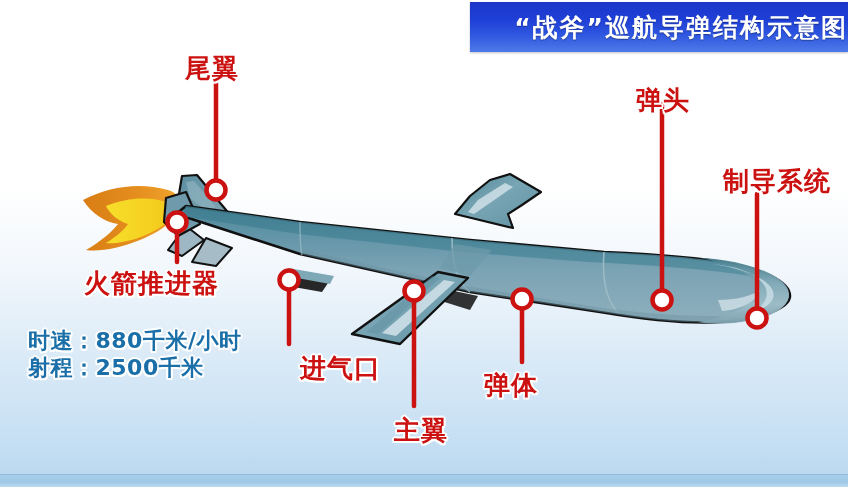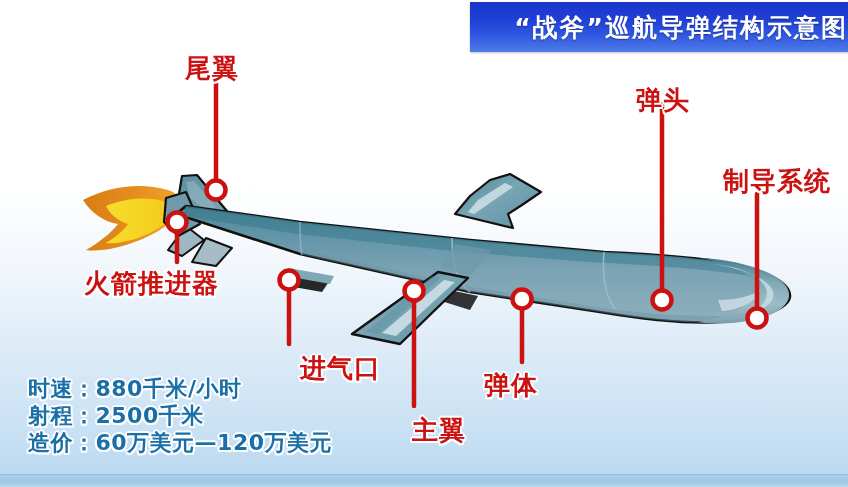--- a/index.html
+++ b/index.html
@@ -40,21 +40,21 @@
   
   .callout-label{
     position:absolute;color:#CC1111;font-size:26px;font-weight:bold;
     white-space:nowrap;line-height:1;letter-spacing:1px;
     text-shadow:
       2px 0 0 #fff,-2px 0 0 #fff,0 2px 0 #fff,0 -2px 0 #fff,
       1.5px 1.5px 0 #fff,-1.5px 1.5px 0 #fff,1.5px -1.5px 0 #fff,-1.5px -1.5px 0 #fff;
   }
   
   #spec-block{
-    position:absolute;left:28px;top:327px;margin-top:48px;
+    position:absolute;left:28px;top:327px;
   }
   .spec-line{
     color:#1A6FA8;font-size:22px;font-weight:bold;line-height:27px;
     white-space:nowrap;letter-spacing:0.5px;
     text-shadow:
       2px 0 0 #fff,-2px 0 0 #fff,0 2px 0 #fff,0 -2px 0 #fff,
       1.5px 1.5px 0 #fff,-1.5px 1.5px 0 #fff,1.5px -1.5px 0 #fff,-1.5px -1.5px 0 #fff;
   }
 </style>
 </head>
@@ -220,26 +220,25 @@
   </svg>
 
   <div id="title-banner">
     <span id="title-text">“战斧”巡航导弹结构示意图</span>
   </div>
 
   <div id="label-layer">
       <div class="callout-label" style="left: 185px; top: 55px;">尾翼</div>
       <div class="callout-label" style="left: 84px; top: 270px;">火箭推进器</div>
       <div class="callout-label" style="left: 252px; top: 355px; margin-left: 48px;">进气口</div>
-      <div class="callout-label" style="left: 394px; top: 417px; margin-left: 18px;">主翼</div>
+      <div class="callout-label" style="left: 394px; top: 417px;">主翼</div>
       <div class="callout-label" style="left: 484px; top: 372px;">弹体</div>
       <div class="callout-label" style="left: 636px; top: 87px;">弹头</div>
       <div class="callout-label" style="left: 707px; top: 168px; margin-left: 16px;">制导系统</div>
     </div>
 
   <div id="spec-block">
       <div class="spec-line">时速：880千米/小时</div>
       <div class="spec-line">射程：2500千米</div>
-      <div class="spec-line">造价：60万美元—120万美元</div>
     </div>
 
   <div id="bottom-bar"></div>
 </div>
 
 </body></html>

